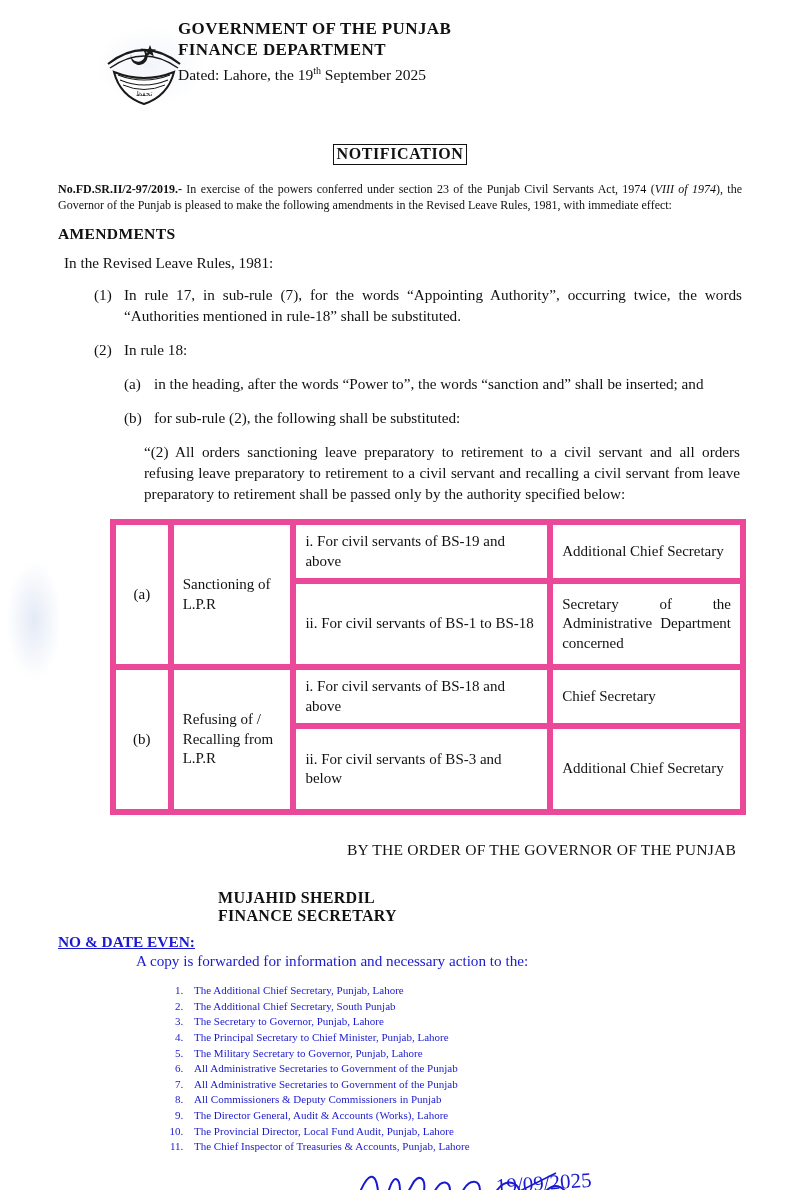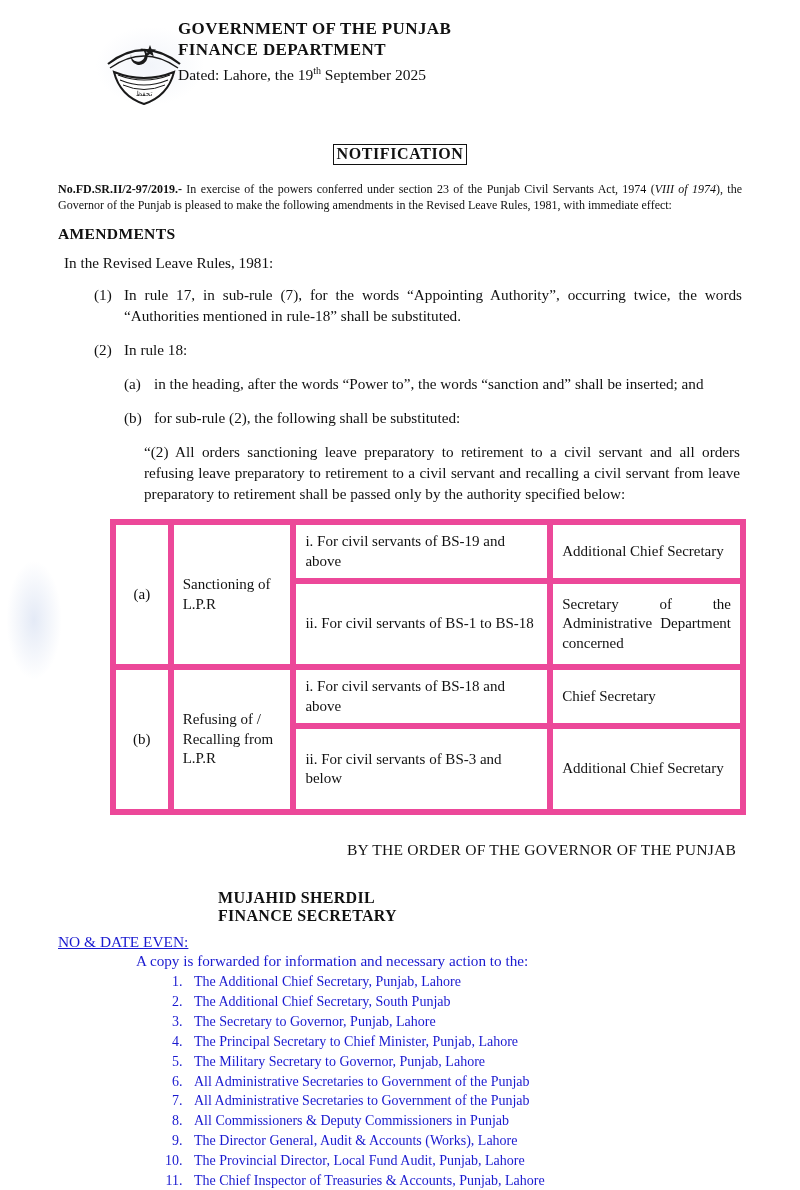--- a/index.html
+++ b/index.html
@@ -174,36 +174,36 @@
   }
   .sign-desig {
     font-weight: bold;
     font-size: 16px;
     letter-spacing: 0.3px;
   }
 
   
   .nodate {
     margin-top: 8px;
-    font-weight: normal;
+    font-weight: bold;
     font-size: 15.4px;
     color: #1a1ad0;
     text-decoration: underline;
     display: inline-block;
   }
   .copy-intro {
     color: #1a1ad0;
     font-size: 15.2px;
     padding-left: 78px;
     margin-top: 1px;
   }
   ol.copy-list {
     color: #1a1ad0;
-    font-size: 14px;
-    margin: 2px 0 0 0;
+    font-size: 11px;
+    margin: 13px 0 0 0;
     padding-left: 128px;
     line-height: 1.42;
   }
   ol.copy-list li {
     padding-left: 8px;
   }
 
   
   .footer-sign {
     text-align: center;

